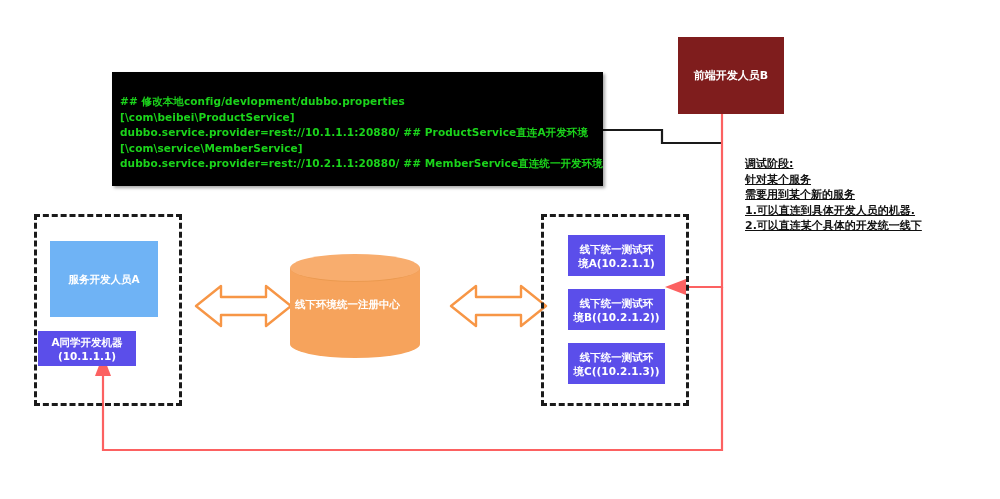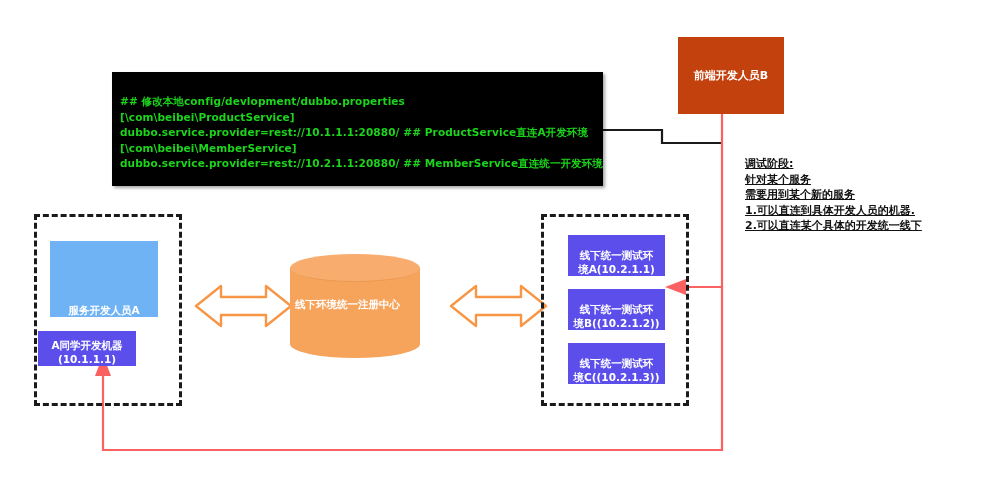--- a/index.html
+++ b/index.html
@@ -35,21 +35,21 @@
     line-height: 15.5px;
     white-space: nowrap;
     letter-spacing: 0.1px;
   }
   .term-line { display: block; }
 
   
   #frontend-dev-box {
     left: 678px; top: 37px;
     width: 106px; height: 77px;
-    background: #c2410c;
+    background: #7f1d1d;
     display: flex;
     align-items: center;
     justify-content: center;
   }
   #frontend-dev-box .lbl {
     color: #ffffff;
     font-size: 11px;
     font-weight: bold;
     font-family: "DejaVu Sans", sans-serif;
   }
@@ -62,21 +62,21 @@
   #left-group  { left: 34px;  top: 214px; width: 142px; height: 186px; }
   #right-group { left: 541px; top: 214px; width: 142px; height: 186px; }
 
   
   .node {
     color: #ffffff;
     font-weight: bold;
     font-size: 10.5px;
     font-family: "DejaVu Sans", sans-serif;
     display: flex;
-    align-items: flex-end;
+    align-items: center;
     justify-content: center;
     text-align: center;
     line-height: 14px;
     padding: 0 4px;
     box-sizing: border-box;
   }
   #service-dev-a {
     left: 50px; top: 241px;
     width: 108px; height: 76px;
     background: #6fb3f5;
@@ -169,21 +169,21 @@
     <polygon points="196,306 221,286 221,297 266,297 266,286 291,306 266,326 266,315 221,315 221,326" fill="#ffffff" stroke="#f79646" stroke-width="2.4" stroke-linejoin="round"></polygon>
 
     <polygon points="451,306 476,286 476,297 521,297 521,286 546,306 521,326 521,315 476,315 476,326" fill="#ffffff" stroke="#f79646" stroke-width="2.4" stroke-linejoin="round"></polygon>
   </svg>
 
   <div id="terminal" class="abs">
     <div id="terminal-lines">
       <span class="term-line">## 修改本地config/devlopment/dubbo.properties</span>
       <span class="term-line">[\com\beibei\ProductService]</span>
       <span class="term-line">dubbo.service.provider=rest://10.1.1.1:20880/ ## ProductService直连A开发环境</span>
-      <span class="term-line">[\com\beibei\MemberService]</span>
+      <span class="term-line">[\com\service\MemberService]</span>
       <span class="term-line">dubbo.service.provider=rest://10.2.1.1:20880/ ## MemberService直连统一开发环境</span>
     </div>
   </div>
 
   <div id="frontend-dev-box" class="abs">
     <span class="lbl">前端开发人员B</span>
   </div>
 
   <div id="left-group" class="abs group-box"></div>
 

